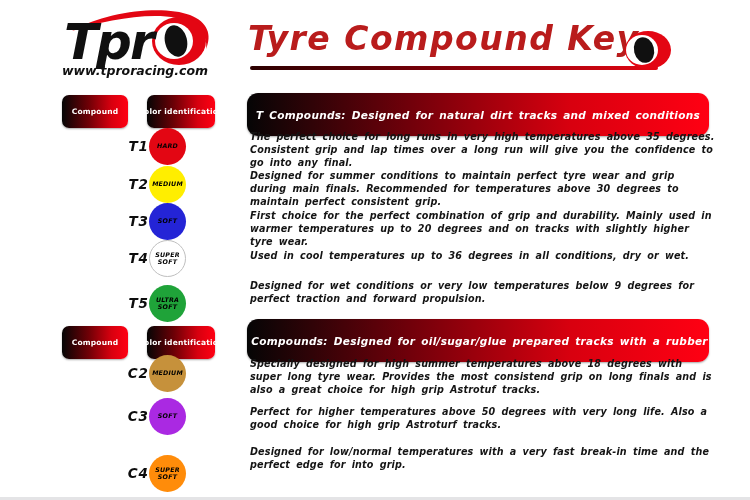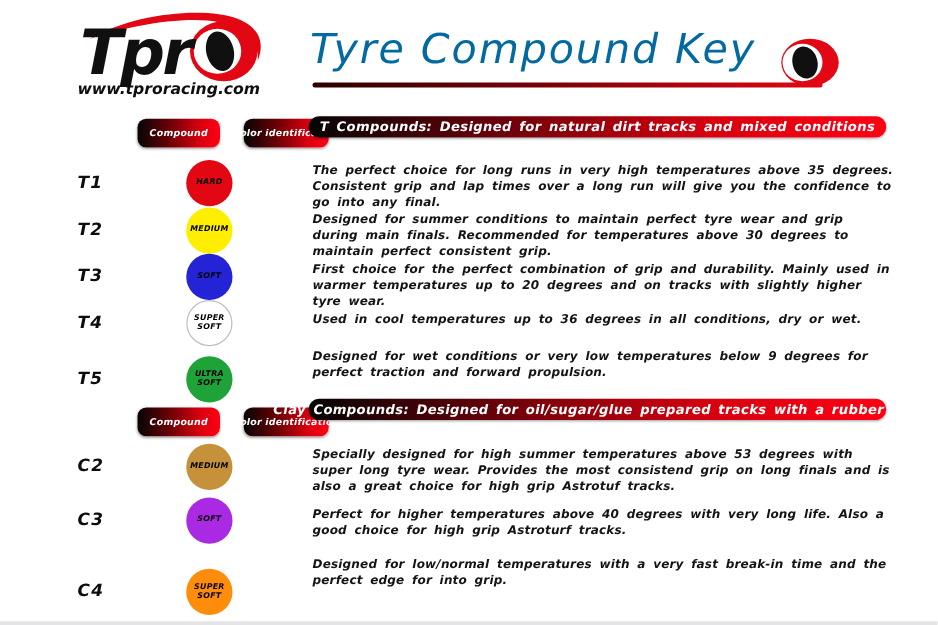--- a/index.html
+++ b/index.html
@@ -10,55 +10,54 @@
     -webkit-font-smoothing:antialiased;
   }
   .abs{position:absolute;}
 
   
   .logo{left:58px;top:1px;width:155px;height:78px;text-align:center;}
 
   
   .title-wrap{left:248px;top:22px;width:465px;height:60px;}
   .page-title{
-    font-size:33px;font-weight:normal;font-style:italic;color:#0369a1;
+    font-size:33px;font-weight:bold;font-style:italic;color:#b91c1c;
     letter-spacing:1.5px;white-space:nowrap;line-height:1;
   }
   .title-underline{
     position:absolute;left:2px;top:44px;width:408px;height:4px;
     border-radius:2px;
     background:linear-gradient(90deg,#2b0000 0%,#7a0008 45%,#e30613 100%);
   }
   .title-tyre{position:absolute;left:372px;top:8px;}
 
   
   .badge{
-    height:23px;border-radius:7px;color:#ffffff;
+    height:33px;border-radius:7px;color:#ffffff;
     display:flex;align-items:center;justify-content:center;
-    font-size:7.5px;font-weight:bold;font-style:italic;letter-spacing:.2px;
+    font-size:7.5px;font-weight:bold;letter-spacing:.2px;
     background:linear-gradient(90deg,#050505 0%,#6e0006 40%,#d8000f 75%,#ff0013 100%);
     box-shadow:0 1px 2px rgba(0,0,0,.35);
     white-space:nowrap;
-    margin-left:48px;
   }
   .badge-compound{left:62px;width:66px;}
   .badge-color{left:147px;width:68px;}
   .banner{
-    left:247px;width:462px;height:17px;border-radius:11px;
+    left:247px;width:462px;height:43px;border-radius:11px;
     color:#ffffff;display:flex;align-items:center;justify-content:center;
     font-size:10.5px;font-weight:bold;font-style:italic;letter-spacing:.3px;word-spacing:2px;
     background:linear-gradient(90deg,#050505 0%,#70000a 35%,#d8000f 70%,#ff0013 100%);
     box-shadow:0 1px 2px rgba(0,0,0,.35);
     white-space:nowrap;
   }
 
   
   .row{left:62px;width:140px;height:38px;display:flex;align-items:center;}
   .code{
-    width:87px;text-align:left;font-size:13.5px;font-weight:bold;font-style:italic;
+    width:87px;text-align:right;font-size:13.5px;font-weight:bold;font-style:italic;
     color:#0d0d0d;letter-spacing:1px;
   }
   .circle{
     width:37px;height:37px;border-radius:50%;
     display:flex;align-items:center;justify-content:center;text-align:center;
     font-size:6.3px;font-weight:bold;font-style:italic;line-height:1.15;
     color:#000;letter-spacing:.2px;padding:1px;box-sizing:border-box;
   }
   .circle.outlined{border:1px solid #bfbfbf;}
 
@@ -138,37 +137,37 @@
 <div class="abs row" style="top:284px">
   <div class="code">T5</div>
   <div class="circle" style="background: rgb(31, 163, 57);">
     <span>ULTRA SOFT</span>
   </div>
 </div>
 <div class="abs desc" style="top:280px">Designed for wet conditions or very low temperatures below 9 degrees for perfect traction and forward propulsion.</div>
 
 <div class="abs badge badge-compound" style="top:326px">Compound</div>
 <div class="abs badge badge-color" style="top:326px">Color identification</div>
-<div class="abs banner" style="top:319px">Clay Compounds: Designed for oil/sugar/glue prepared tracks with a rubber fast</div>
+<div class="abs banner" style="top:319px">Clay Compounds: Designed for oil/sugar/glue prepared tracks with a rubber line</div>
 
 <div class="abs row" style="top:354px">
   <div class="code">C2</div>
   <div class="circle" style="background: rgb(198, 145, 59);">
     <span>MEDIUM</span>
   </div>
 </div>
-<div class="abs desc" style="top:358px">Specially designed for high summer temperatures above 53 degrees with super long tyre wear. Provides the most consistend grip on long finals and is also a great choice for high grip Astrotuf tracks.</div>
+<div class="abs desc" style="top:358px">Specially designed for high summer temperatures above 18 degrees with super long tyre wear. Provides the most consistend grip on long finals and is also a great choice for high grip Astrotuf tracks.</div>
 
 <div class="abs row" style="top:397px">
   <div class="code">C3</div>
   <div class="circle" style="background: rgb(170, 41, 226);">
     <span>SOFT</span>
   </div>
 </div>
-<div class="abs desc" style="top:406px">Perfect for higher temperatures above 40 degrees with very long life. Also a good choice for high grip Astroturf tracks.</div>
+<div class="abs desc" style="top:406px">Perfect for higher temperatures above 50 degrees with very long life. Also a good choice for high grip Astroturf tracks.</div>
 
 <div class="abs row" style="top:454px">
   <div class="code">C4</div>
   <div class="circle" style="background: rgb(255, 140, 10);">
     <span>SUPER SOFT</span>
   </div>
 </div>
 <div class="abs desc" style="top:446px">Designed for low/normal temperatures with a very fast break-in time and the perfect edge for into grip.</div>
 
 <div class="abs bottom-edge"></div>

